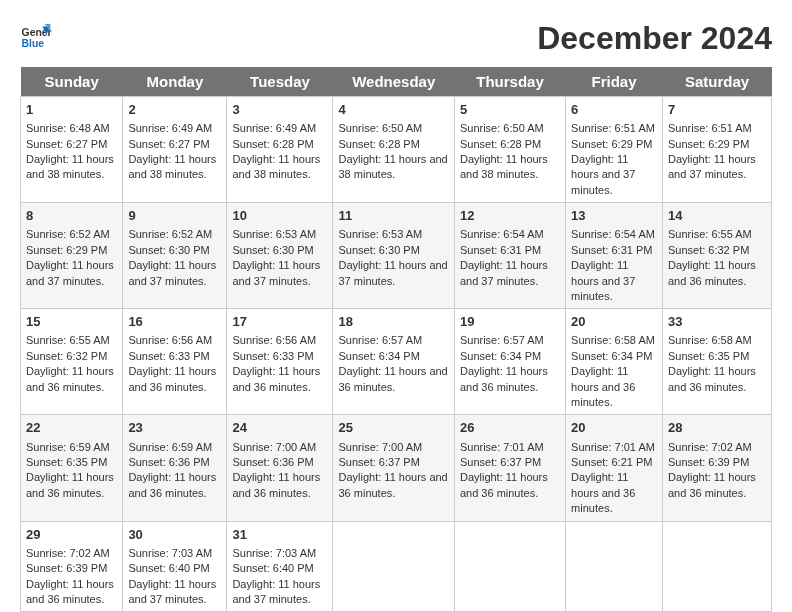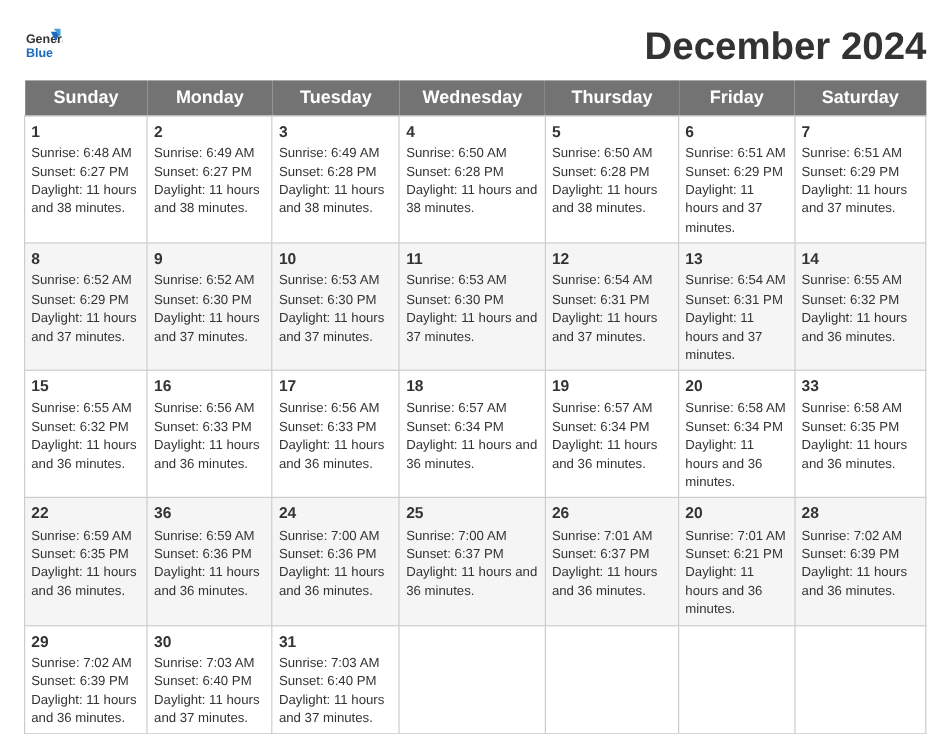--- a/index.html
+++ b/index.html
@@ -126,21 +126,21 @@
         <td><span class="day-num">15</span><span>Sunrise: 6:55 AM</span><br><span>Sunset: 6:32 PM</span><br><span>Daylight: 11 hours and 36 minutes.</span></td>
         <td><span class="day-num">16</span><span>Sunrise: 6:56 AM</span><br><span>Sunset: 6:33 PM</span><br><span>Daylight: 11 hours and 36 minutes.</span></td>
         <td><span class="day-num">17</span><span>Sunrise: 6:56 AM</span><br><span>Sunset: 6:33 PM</span><br><span>Daylight: 11 hours and 36 minutes.</span></td>
         <td><span class="day-num">18</span><span>Sunrise: 6:57 AM</span><br><span>Sunset: 6:34 PM</span><br><span>Daylight: 11 hours and 36 minutes.</span></td>
         <td><span class="day-num">19</span><span>Sunrise: 6:57 AM</span><br><span>Sunset: 6:34 PM</span><br><span>Daylight: 11 hours and 36 minutes.</span></td>
         <td><span class="day-num">20</span><span>Sunrise: 6:58 AM</span><br><span>Sunset: 6:34 PM</span><br><span>Daylight: 11 hours and 36 minutes.</span></td>
         <td><span class="day-num">33</span><span>Sunrise: 6:58 AM</span><br><span>Sunset: 6:35 PM</span><br><span>Daylight: 11 hours and 36 minutes.</span></td>
       </tr>
       <tr>
         <td><span class="day-num">22</span><span>Sunrise: 6:59 AM</span><br><span>Sunset: 6:35 PM</span><br><span>Daylight: 11 hours and 36 minutes.</span></td>
-        <td><span class="day-num">36</span><span>Sunrise: 6:59 AM</span><br><span>Sunset: 6:36 PM</span><br><span>Daylight: 11 hours and 36 minutes.</span></td>
+        <td><span class="day-num">23</span><span>Sunrise: 6:59 AM</span><br><span>Sunset: 6:36 PM</span><br><span>Daylight: 11 hours and 36 minutes.</span></td>
         <td><span class="day-num">24</span><span>Sunrise: 7:00 AM</span><br><span>Sunset: 6:36 PM</span><br><span>Daylight: 11 hours and 36 minutes.</span></td>
         <td><span class="day-num">25</span><span>Sunrise: 7:00 AM</span><br><span>Sunset: 6:37 PM</span><br><span>Daylight: 11 hours and 36 minutes.</span></td>
         <td><span class="day-num">26</span><span>Sunrise: 7:01 AM</span><br><span>Sunset: 6:37 PM</span><br><span>Daylight: 11 hours and 36 minutes.</span></td>
         <td><span class="day-num">20</span><span>Sunrise: 7:01 AM</span><br><span>Sunset: 6:21 PM</span><br><span>Daylight: 11 hours and 36 minutes.</span></td>
         <td><span class="day-num">28</span><span>Sunrise: 7:02 AM</span><br><span>Sunset: 6:39 PM</span><br><span>Daylight: 11 hours and 36 minutes.</span></td>
       </tr>
       <tr>
         <td><span class="day-num">29</span><span>Sunrise: 7:02 AM</span><br><span>Sunset: 6:39 PM</span><br><span>Daylight: 11 hours and 36 minutes.</span></td>
         <td><span class="day-num">30</span><span>Sunrise: 7:03 AM</span><br><span>Sunset: 6:40 PM</span><br><span>Daylight: 11 hours and 37 minutes.</span></td>
         <td><span class="day-num">31</span><span>Sunrise: 7:03 AM</span><br><span>Sunset: 6:40 PM</span><br><span>Daylight: 11 hours and 37 minutes.</span></td>

